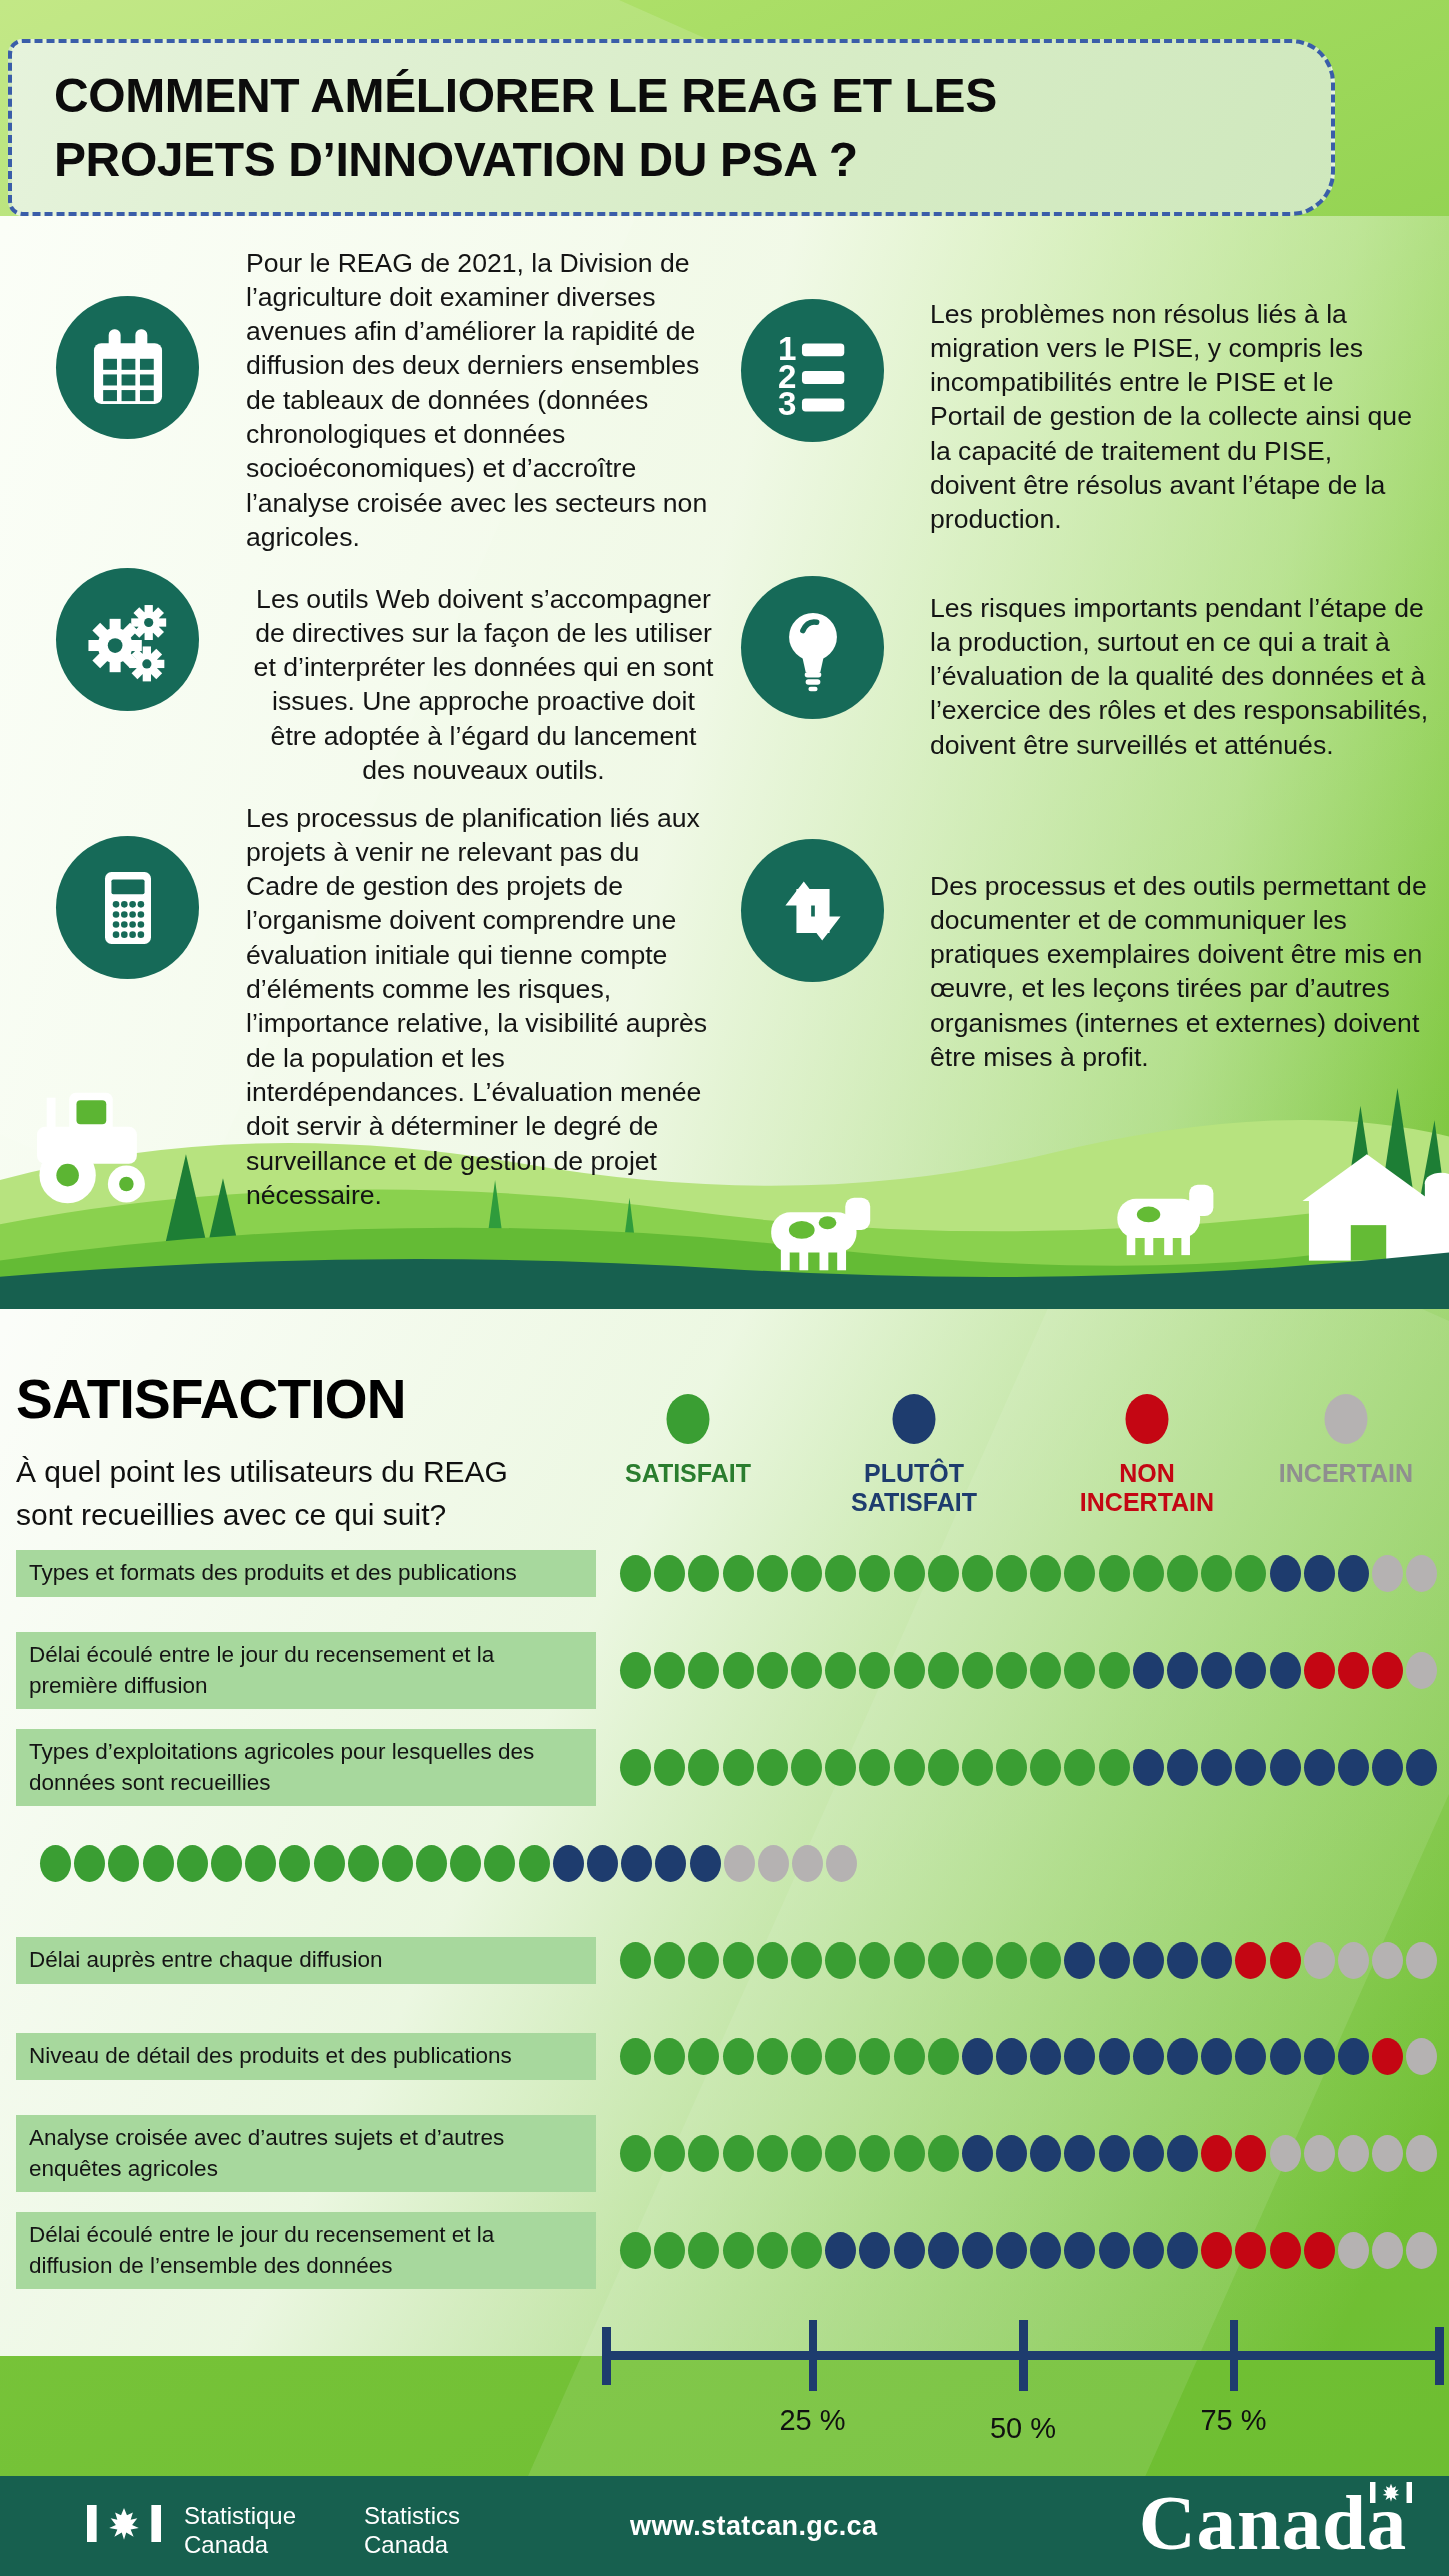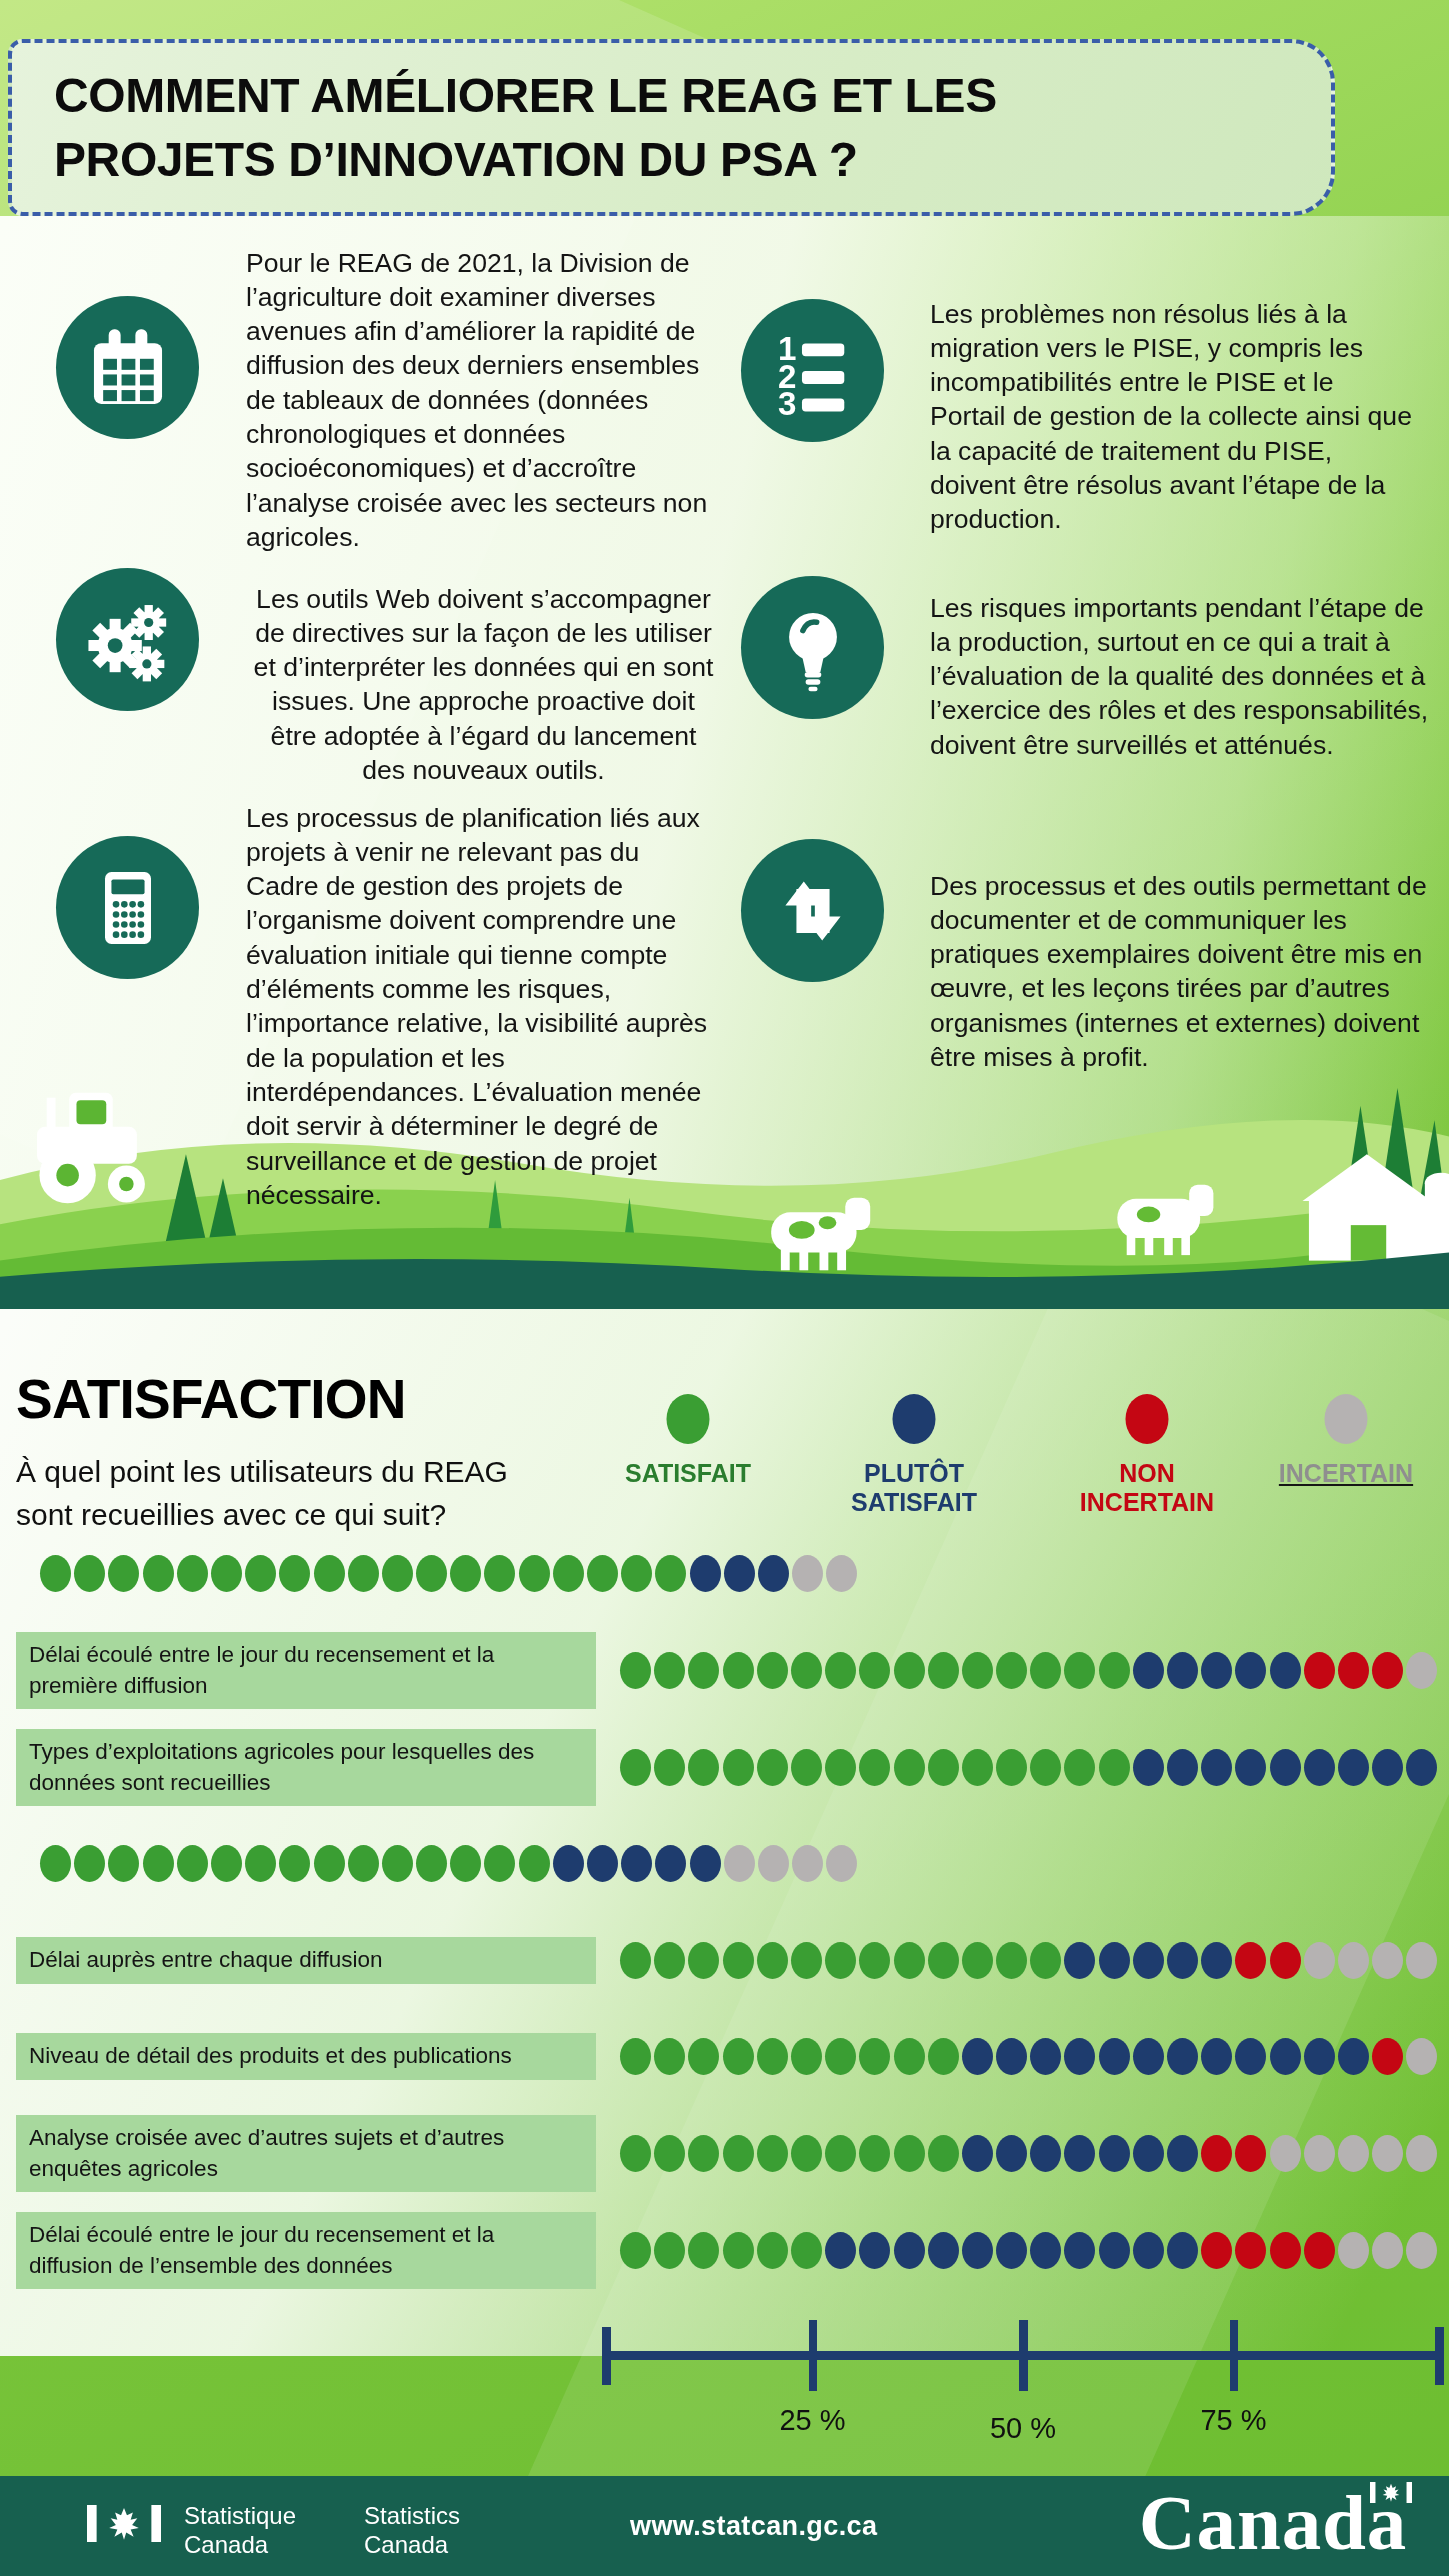--- a/index.html
+++ b/index.html
@@ -249,28 +249,29 @@
         <span class="legend-label" style="color: rgb(42, 125, 46);">SATISFAIT</span>
       </div>
       <div class="legend-item" style="left: 914px;">
         <span class="legend-dot" style="background: rgb(30, 60, 110);"></span>
         <span class="legend-label" style="color: rgb(30, 60, 110);">PLUTÔT SATISFAIT</span>
       </div>
       <div class="legend-item" style="left: 1147px;">
         <span class="legend-dot" style="background: rgb(196, 6, 19);"></span>
         <span class="legend-label" style="color: rgb(196, 6, 19);">NON INCERTAIN</span>
       </div>
-      <div class="legend-item" style="left: 1346px; text-decoration: underline;">
+      <div class="legend-item" style="left: 1346px;">
         <span class="legend-dot" style="background: rgb(181, 178, 178);"></span>
         <span class="legend-label" style="color: rgb(143, 143, 143);">INCERTAIN</span>
       </div>
     </div>
 
   <div>
       <div class="chart-row" style="top: 1525px;">
+        <div class="row-label">Types et formats des produits et des publications</div>
         <div class="dots">
           <span class="dot" style="background: rgb(58, 158, 51);"></span>
           <span class="dot" style="background: rgb(58, 158, 51);"></span>
           <span class="dot" style="background: rgb(58, 158, 51);"></span>
           <span class="dot" style="background: rgb(58, 158, 51);"></span>
           <span class="dot" style="background: rgb(58, 158, 51);"></span>
           <span class="dot" style="background: rgb(58, 158, 51);"></span>
           <span class="dot" style="background: rgb(58, 158, 51);"></span>
           <span class="dot" style="background: rgb(58, 158, 51);"></span>
           <span class="dot" style="background: rgb(58, 158, 51);"></span>

